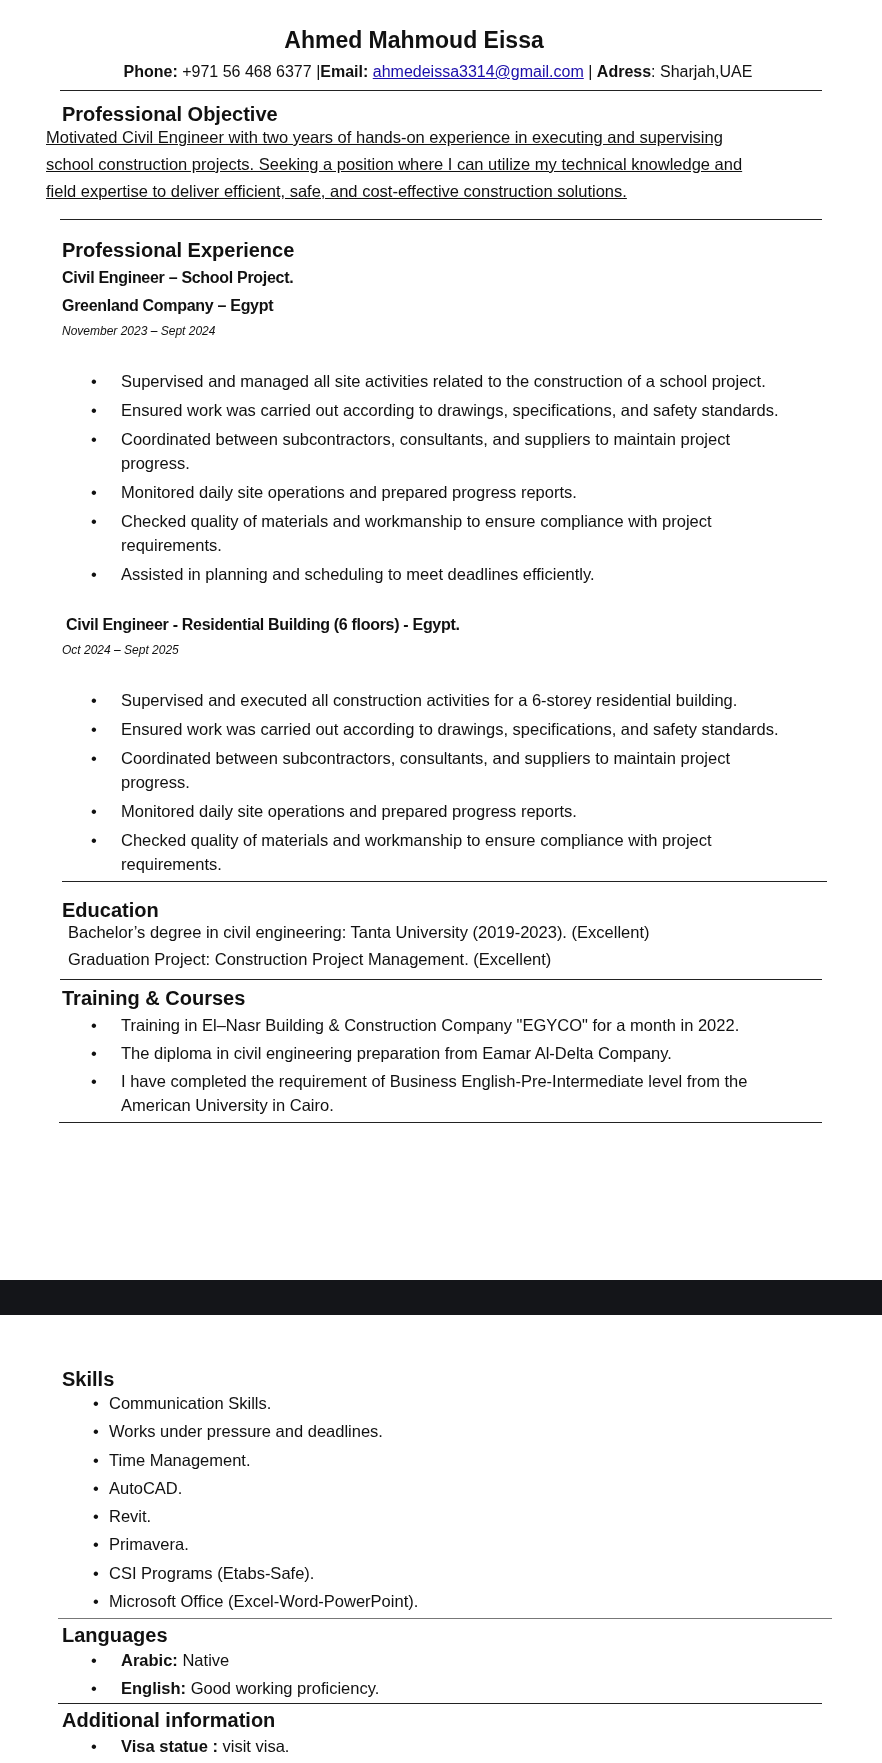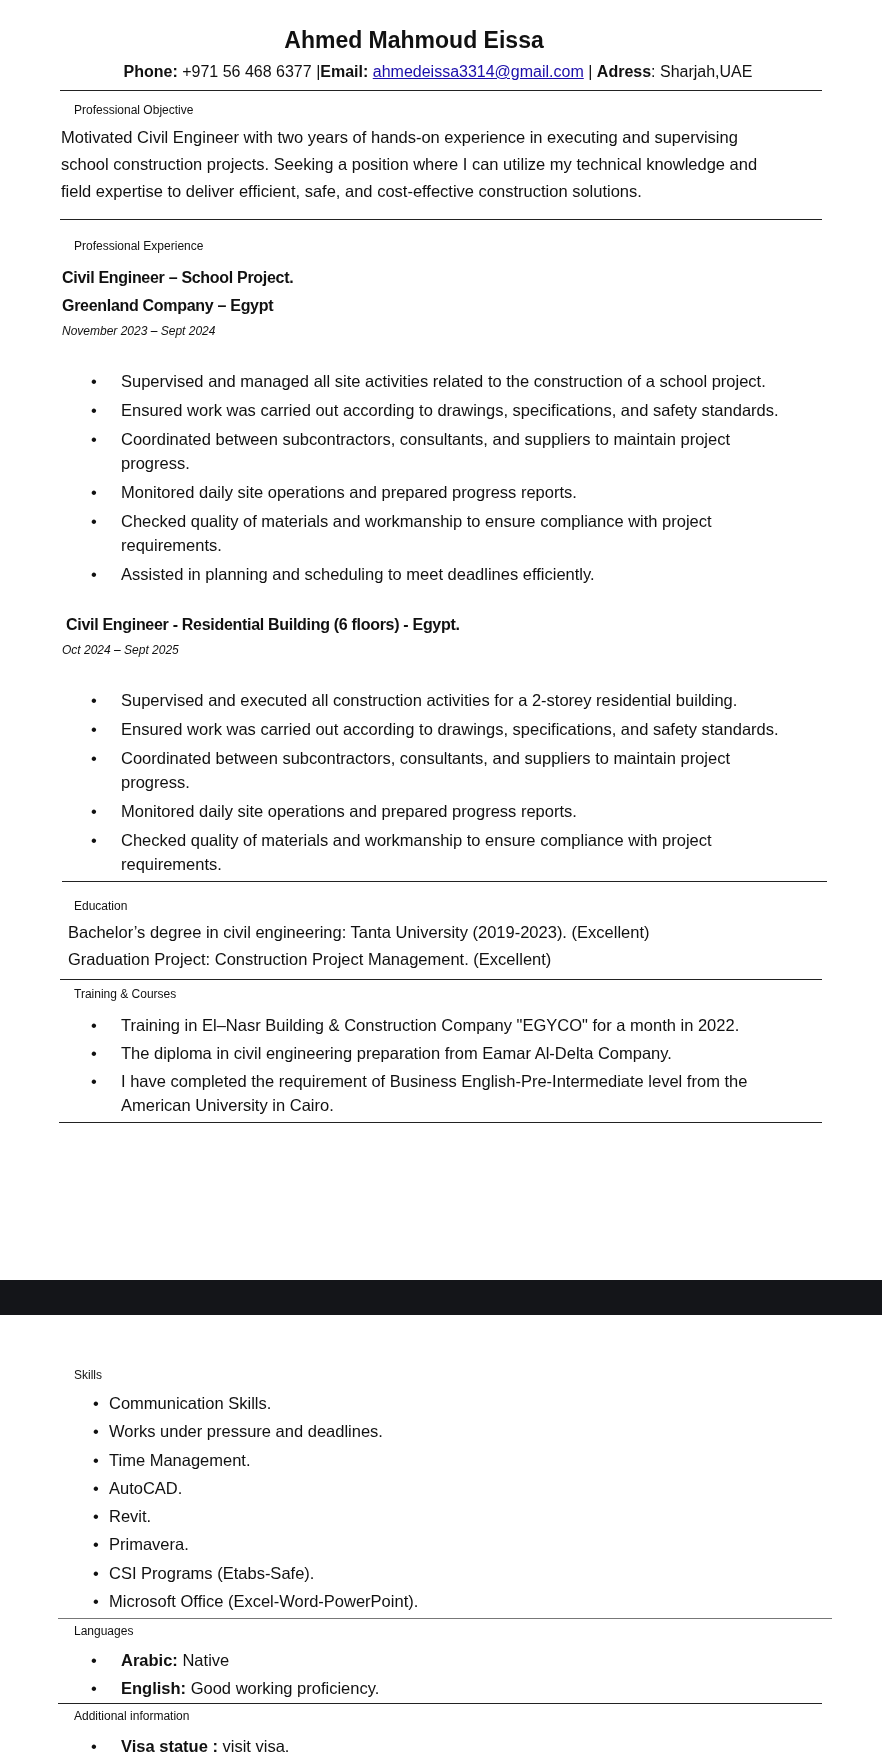--- a/index.html
+++ b/index.html
@@ -5,21 +5,21 @@
   html, body { margin: 0; padding: 0; background: #ffffff; }
   body { width: 882px; height: 1763px; position: relative; overflow: hidden;
          font-family: "Liberation Sans", sans-serif; color: #111; }
   .abs { position: absolute; }
   .name { left: 0; width: 828px; top: 27px; text-align: center; font-size: 23px; font-weight: bold; }
   .contact { left: 0; width: 876px; top: 63px; text-align: center; font-size: 16px; }
   .contact b { font-weight: bold; }
   .contact a { color: #1a0dab; text-decoration: underline; }
   .hr { position: absolute; height: 0; border-top: 1.5px solid #222; }
   .hr.gray { border-top: 1px solid #777; }
-  .h { position: absolute; font-weight: normal; font-size: 12px; margin-left: 12px; }
+  .h { position: absolute; font-weight: bold; font-size: 20px; }
   .p { position: absolute; font-size: 16.5px; line-height: 27px; }
   .role { position: absolute; font-weight: bold; font-size: 16px; letter-spacing: -0.3px; }
   .date { position: absolute; font-style: italic; font-size: 12px; }
   ul.bul { position: absolute; margin: 0; padding: 0; list-style: none; font-size: 16.5px; }
   ul.bul li { position: relative; padding-left: 0; line-height: 24px; margin-bottom: 5px; }
   ul.bul li .dot { position: absolute; left: -30px; top: 0; }
   ul.tight li { margin-bottom: 4px; }
   .band { left: 0; width: 882px; top: 1280px; height: 35px; background: #141519; }
   ul.skills { position: absolute; margin: 0; padding: 0; list-style: none; font-size: 16.5px; }
   ul.skills li { position: relative; line-height: 24px; margin-bottom: 4.3px; }
@@ -34,21 +34,21 @@
   <span>+971 56 468 6377</span>
   <span>|</span><b>Email:</b>
   <a>ahmedeissa3314@gmail.com</a>
   <span>|</span>
   <b>Adress</b>:
   <span>Sharjah,UAE</span>
 </div>
 <div class="hr" style="left:60px;width:762px;top:90px;"></div>
 
 <div class="h" style="left:62px;top:103px;">Professional Objective</div>
-<div class="p" style="left:61px;top:124px;width:790px;">
+<div class="p" style="left:46px;top:124px;width:790px;text-decoration:underline;">
   <div>Motivated Civil Engineer with two years of hands-on experience in executing and supervising</div>
   <div>school construction projects. Seeking a position where I can utilize my technical knowledge and</div>
   <div>field expertise to deliver efficient, safe, and cost-effective construction solutions.</div>
 </div>
 <div class="hr" style="left:60px;width:762px;top:219px;"></div>
 
 <div class="h" style="left:62px;top:239px;">Professional Experience</div>
 <div class="role" style="left:62px;top:269px;text-align:center;">Civil Engineer – School Project.</div>
 <div class="role" style="left:62px;top:297px;">Greenland Company – Egypt</div>
 <div class="date" style="left:62px;top:324px;">November 2023 – Sept 2024</div>
@@ -59,21 +59,21 @@
   <li style="width:680px;"><span class="dot">•</span><span>Coordinated between subcontractors, consultants, and suppliers to maintain project progress.</span></li>
   <li><span class="dot">•</span><span>Monitored daily site operations and prepared progress reports.</span></li>
   <li style="width:680px;"><span class="dot">•</span><span>Checked quality of materials and workmanship to ensure compliance with project requirements.</span></li>
   <li><span class="dot">•</span><span>Assisted in planning and scheduling to meet deadlines efficiently.</span></li>
 </ul>
 
 <div class="role" style="left:66px;top:616px;">Civil Engineer - Residential Building (6 floors) - Egypt.</div>
 <div class="date" style="left:62px;top:643px;">Oct 2024 – Sept 2025</div>
 
 <ul class="bul" style="left:121px;top:688px;width:720px;">
-  <li><span class="dot">•</span><span>Supervised and executed all construction activities for a 2-storey residential building.</span></li>
+  <li><span class="dot">•</span><span>Supervised and executed all construction activities for a 6-storey residential building.</span></li>
   <li><span class="dot">•</span><span>Ensured work was carried out according to drawings, specifications, and safety standards.</span></li>
   <li style="width:680px;"><span class="dot">•</span><span>Coordinated between subcontractors, consultants, and suppliers to maintain project progress.</span></li>
   <li><span class="dot">•</span><span>Monitored daily site operations and prepared progress reports.</span></li>
   <li style="width:680px;"><span class="dot">•</span><span>Checked quality of materials and workmanship to ensure compliance with project requirements.</span></li>
 </ul>
 <div class="hr" style="left:62px;width:765px;top:881px;"></div>
 
 <div class="h" style="left:62px;top:899px;">Education</div>
 <div class="p" style="left:68px;top:919px;line-height:27px;">
   <div>Bachelor’s degree in civil engineering: Tanta University (2019-2023). (Excellent)</div>

